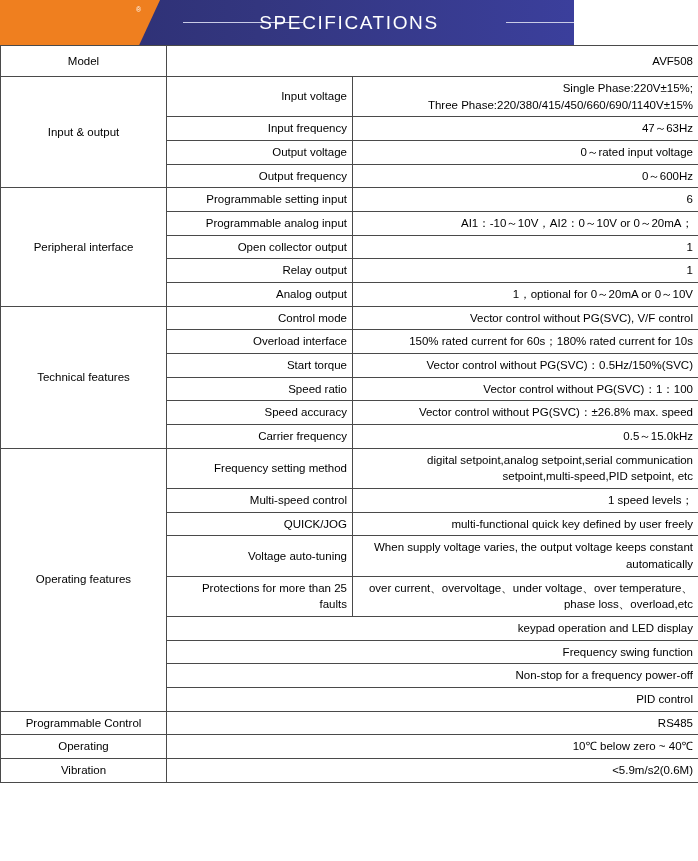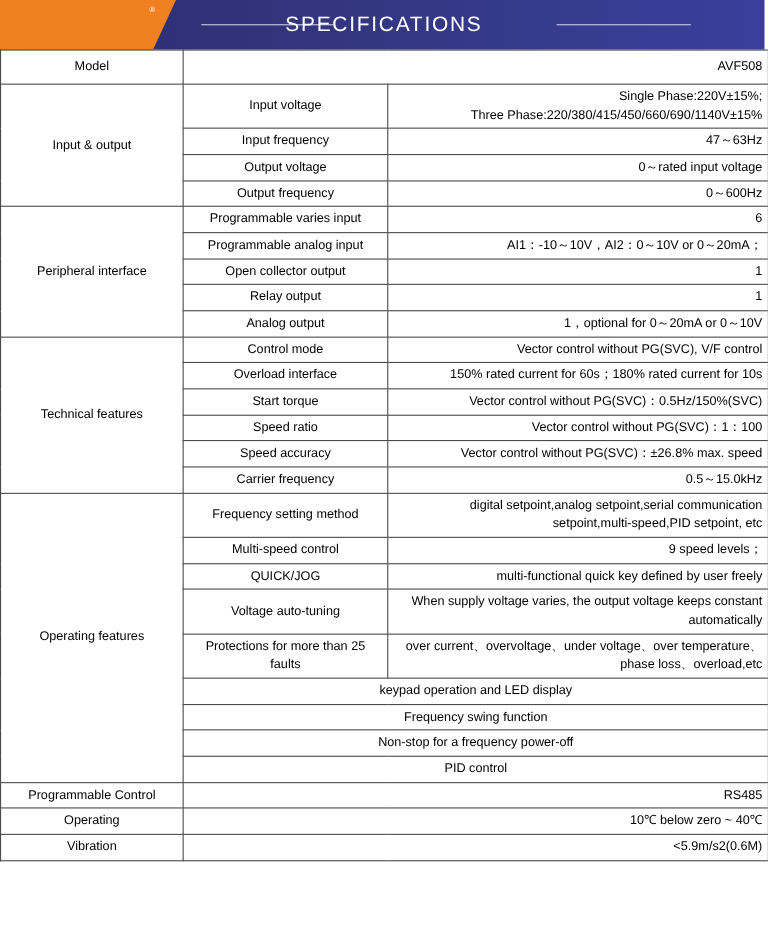--- a/index.html
+++ b/index.html
@@ -11,21 +11,21 @@
     width: 698px;
     height: 861px;
     font-family: "Liberation Sans", sans-serif;
     color: #000000;
     overflow: hidden;
   }
 
   
   .header {
     position: relative;
-    width: 695px;
+    width: 574px;
     height: 45px;
     background: linear-gradient(90deg, #2b2d6e 0%, #33367f 45%, #3b3f9c 100%);
     overflow: hidden;
     text-decoration: underline;
   }
   .logo-block {
     position: absolute;
     left: 0;
     top: 0;
     width: 160px;
@@ -98,21 +98,21 @@
   col.c1 { width: 166px; }
   col.c2 { width: 186px; }
   col.c3 { width: 346px; }
 
   td.grp {
     text-align: center;
     font-size: 14px;
     padding: 4px 3px;
   }
   td.lbl {
-    text-align: center;
+    text-align: right;
     font-size: 11.5px;
     padding-left: 6px;
   }
   td.val {
     text-align: right;
     font-size: 11.5px;
     padding-left: 6px;
   }
 </style>
 </head>
@@ -152,21 +152,21 @@
       <tr>
         <td class="lbl">Output voltage</td>
         <td class="val">0～rated input voltage</td>
       </tr>
       <tr>
         <td class="lbl">Output frequency</td>
         <td class="val">0～600Hz</td>
       </tr>
       <tr>
         <td class="grp" rowspan="5">Peripheral interface</td>
-        <td class="lbl">Programmable varies input</td>
+        <td class="lbl">Programmable setting input</td>
         <td class="val">6</td>
       </tr>
       <tr>
         <td class="lbl">Programmable analog input</td>
         <td class="val">AI1：-10～10V，AI2：0～10V or 0～20mA；</td>
       </tr>
       <tr>
         <td class="lbl">Open collector output</td>
         <td class="val">1</td>
       </tr>
@@ -203,21 +203,21 @@
         <td class="lbl">Carrier frequency</td>
         <td class="val">0.5～15.0kHz</td>
       </tr>
       <tr>
         <td class="grp" rowspan="9">Operating features</td>
         <td class="lbl">Frequency setting method</td>
         <td class="val">digital setpoint,analog setpoint,serial communication setpoint,multi-speed,PID setpoint, etc</td>
       </tr>
       <tr>
         <td class="lbl">Multi-speed control</td>
-        <td class="val">9 speed levels；</td>
+        <td class="val">1 speed levels；</td>
       </tr>
       <tr>
         <td class="lbl">QUICK/JOG</td>
         <td class="val">multi-functional quick key defined by user freely</td>
       </tr>
       <tr>
         <td class="lbl">Voltage auto-tuning</td>
         <td class="val">When supply voltage varies, the output voltage keeps constant automatically</td>
       </tr>
       <tr>

